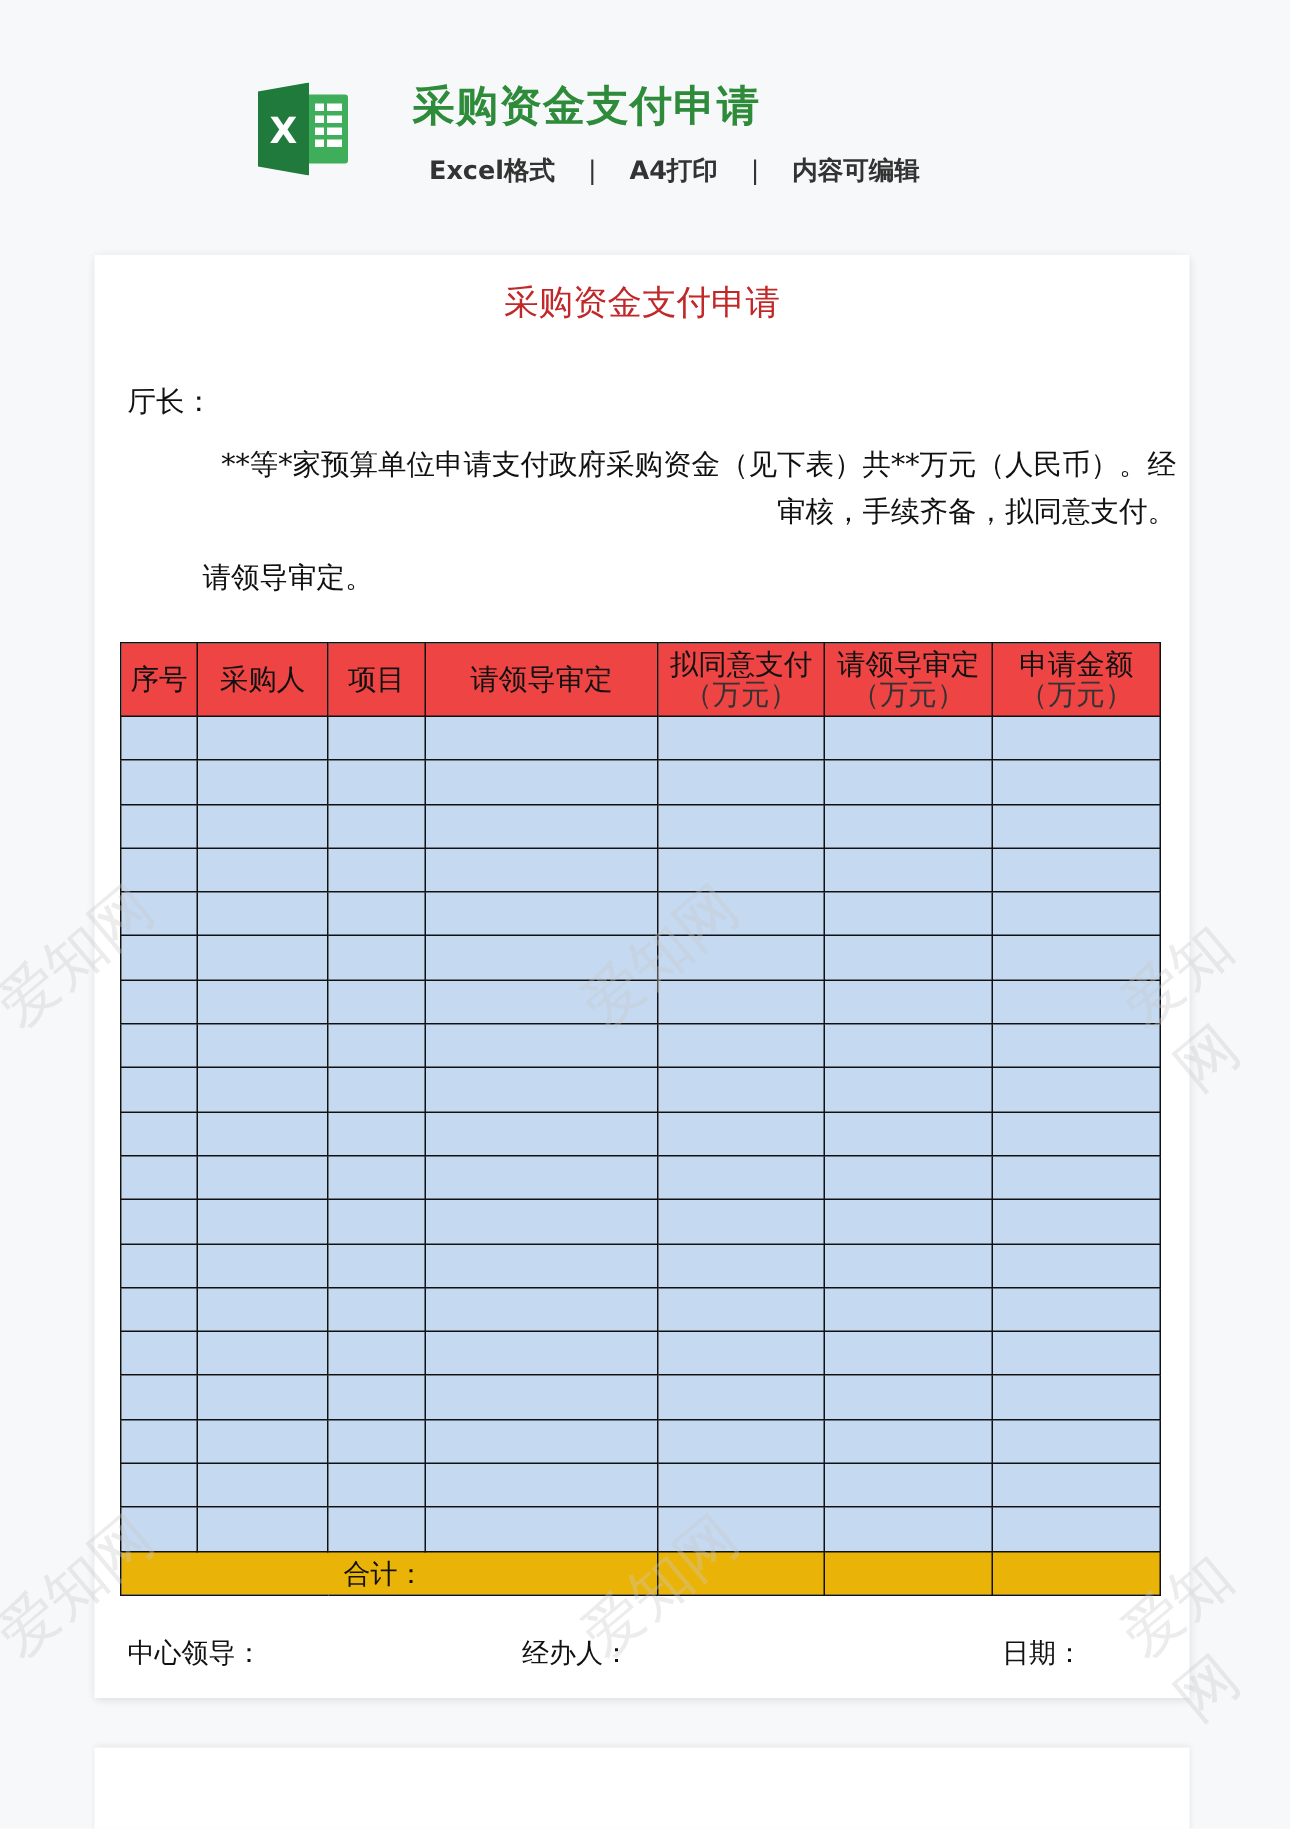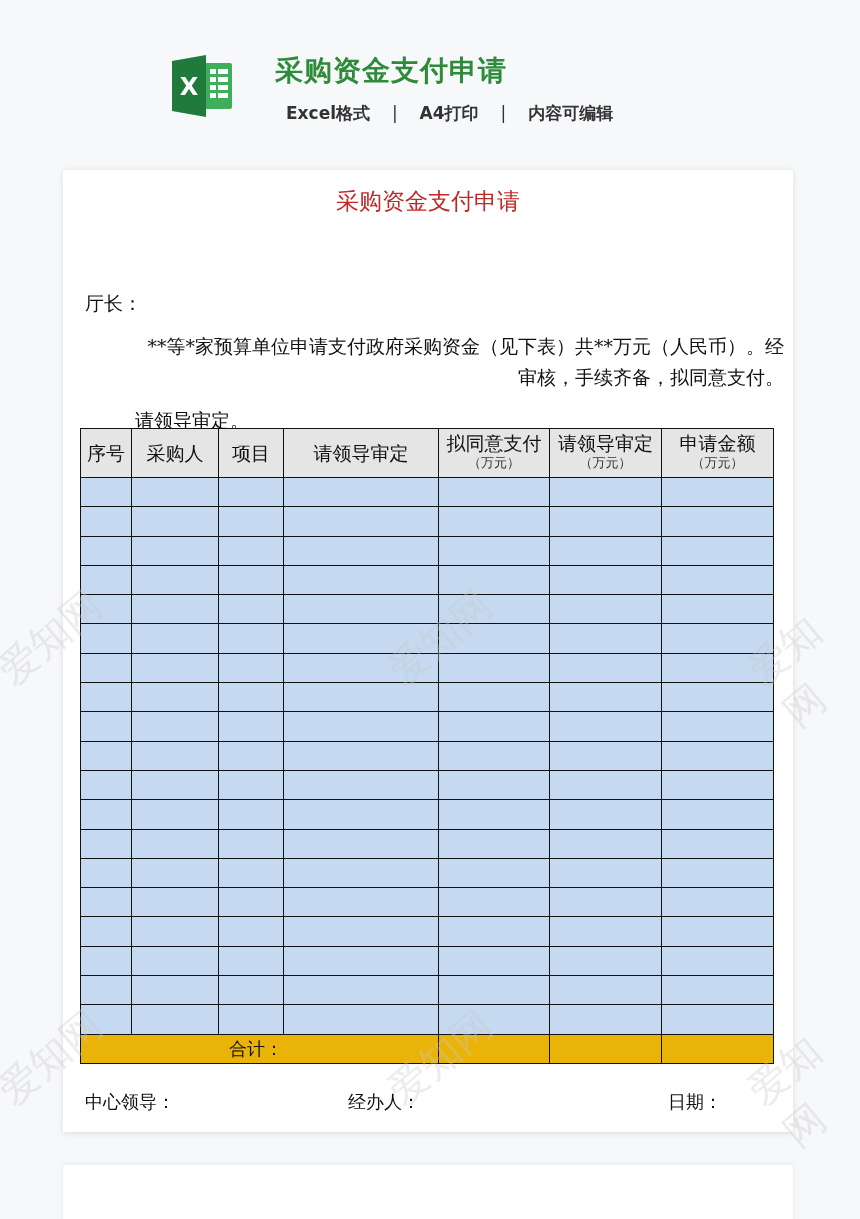--- a/index.html
+++ b/index.html
@@ -9,28 +9,28 @@
   .xl-icon { position:absolute; left:170px; top:55px; width:64px; height:62px; }
   .banner-title { position:absolute; left:275px; top:52px; font-size:28px; font-weight:bold; color:#2e8b3a; letter-spacing:1px; }
   .banner-sub { position:absolute; left:275px; top:102px; font-size:17px; font-weight:bold; color:#333; white-space:nowrap;margin-left:11px; }
   .banner-sub .sep { display:inline-block; margin:0 16px; font-weight:normal; }
   .sheet { position:absolute; left:63px; top:170px; width:730px; height:962px; background:#fff;
            box-shadow:0 1px 6px rgba(0,0,0,0.12); }
   .sheet2 { position:absolute; left:63px; top:1165px; width:730px; height:60px; background:#fff;
            box-shadow:0 -1px 4px rgba(0,0,0,0.08); }
   .doc-title { position:absolute; left:0; width:730px; top:16px; text-align:center; font-family:"DejaVu Serif", serif;
                font-size:23px; color:#c0282a; }
-  .serif { font-family:"DejaVu Serif", serif; color:#111; font-size:19px;margin-top:36px; }
+  .serif { font-family:"DejaVu Serif", serif; color:#111; font-size:19px; }
   .salute { position:absolute; left:22px; top:85px; }
   .para { position:absolute; left:31px; top:125px; width:690px; line-height:31px; text-indent:42px;text-align:right; }
   .req { position:absolute; left:72px; top:202px; }
   table { position:absolute; left:17px; top:258px; border-collapse:collapse; table-layout:fixed; }
   td, th { border:1.5px solid #111; padding:0; }
-  th { background:#e5e5e5; font-family:"DejaVu Serif", serif; font-weight:normal; font-size:19px; color:#111; height:48px; line-height:20px; }
-  th .unit { display:block; font-size:13px; color:#333; }
+  th { background:#ef4444; font-family:"DejaVu Serif", serif; font-weight:normal; font-size:19px; color:#111; height:48px; line-height:20px; }
+  th .unit { display:block; font-size:19px; color:#333; }
   td.cell { background:#c5d9f1; height:28.3px; }
   td.total-cell { background:#eab308; height:28px; }
   .total-label { font-family:"DejaVu Serif", serif; font-size:18px; color:#111; text-align:left; padding-left:148px; }
   .footer { position:absolute; top:920px; font-family:"DejaVu Serif", serif; font-size:18px; color:#111; }
   .wm { position:absolute; font-size:40px; color:rgba(200,200,200,0.35); transform:rotate(-40deg); font-family:"DejaVu Serif", serif; pointer-events:none; }
 </style>
 </head>
 <body>
 
 <div class="banner">

